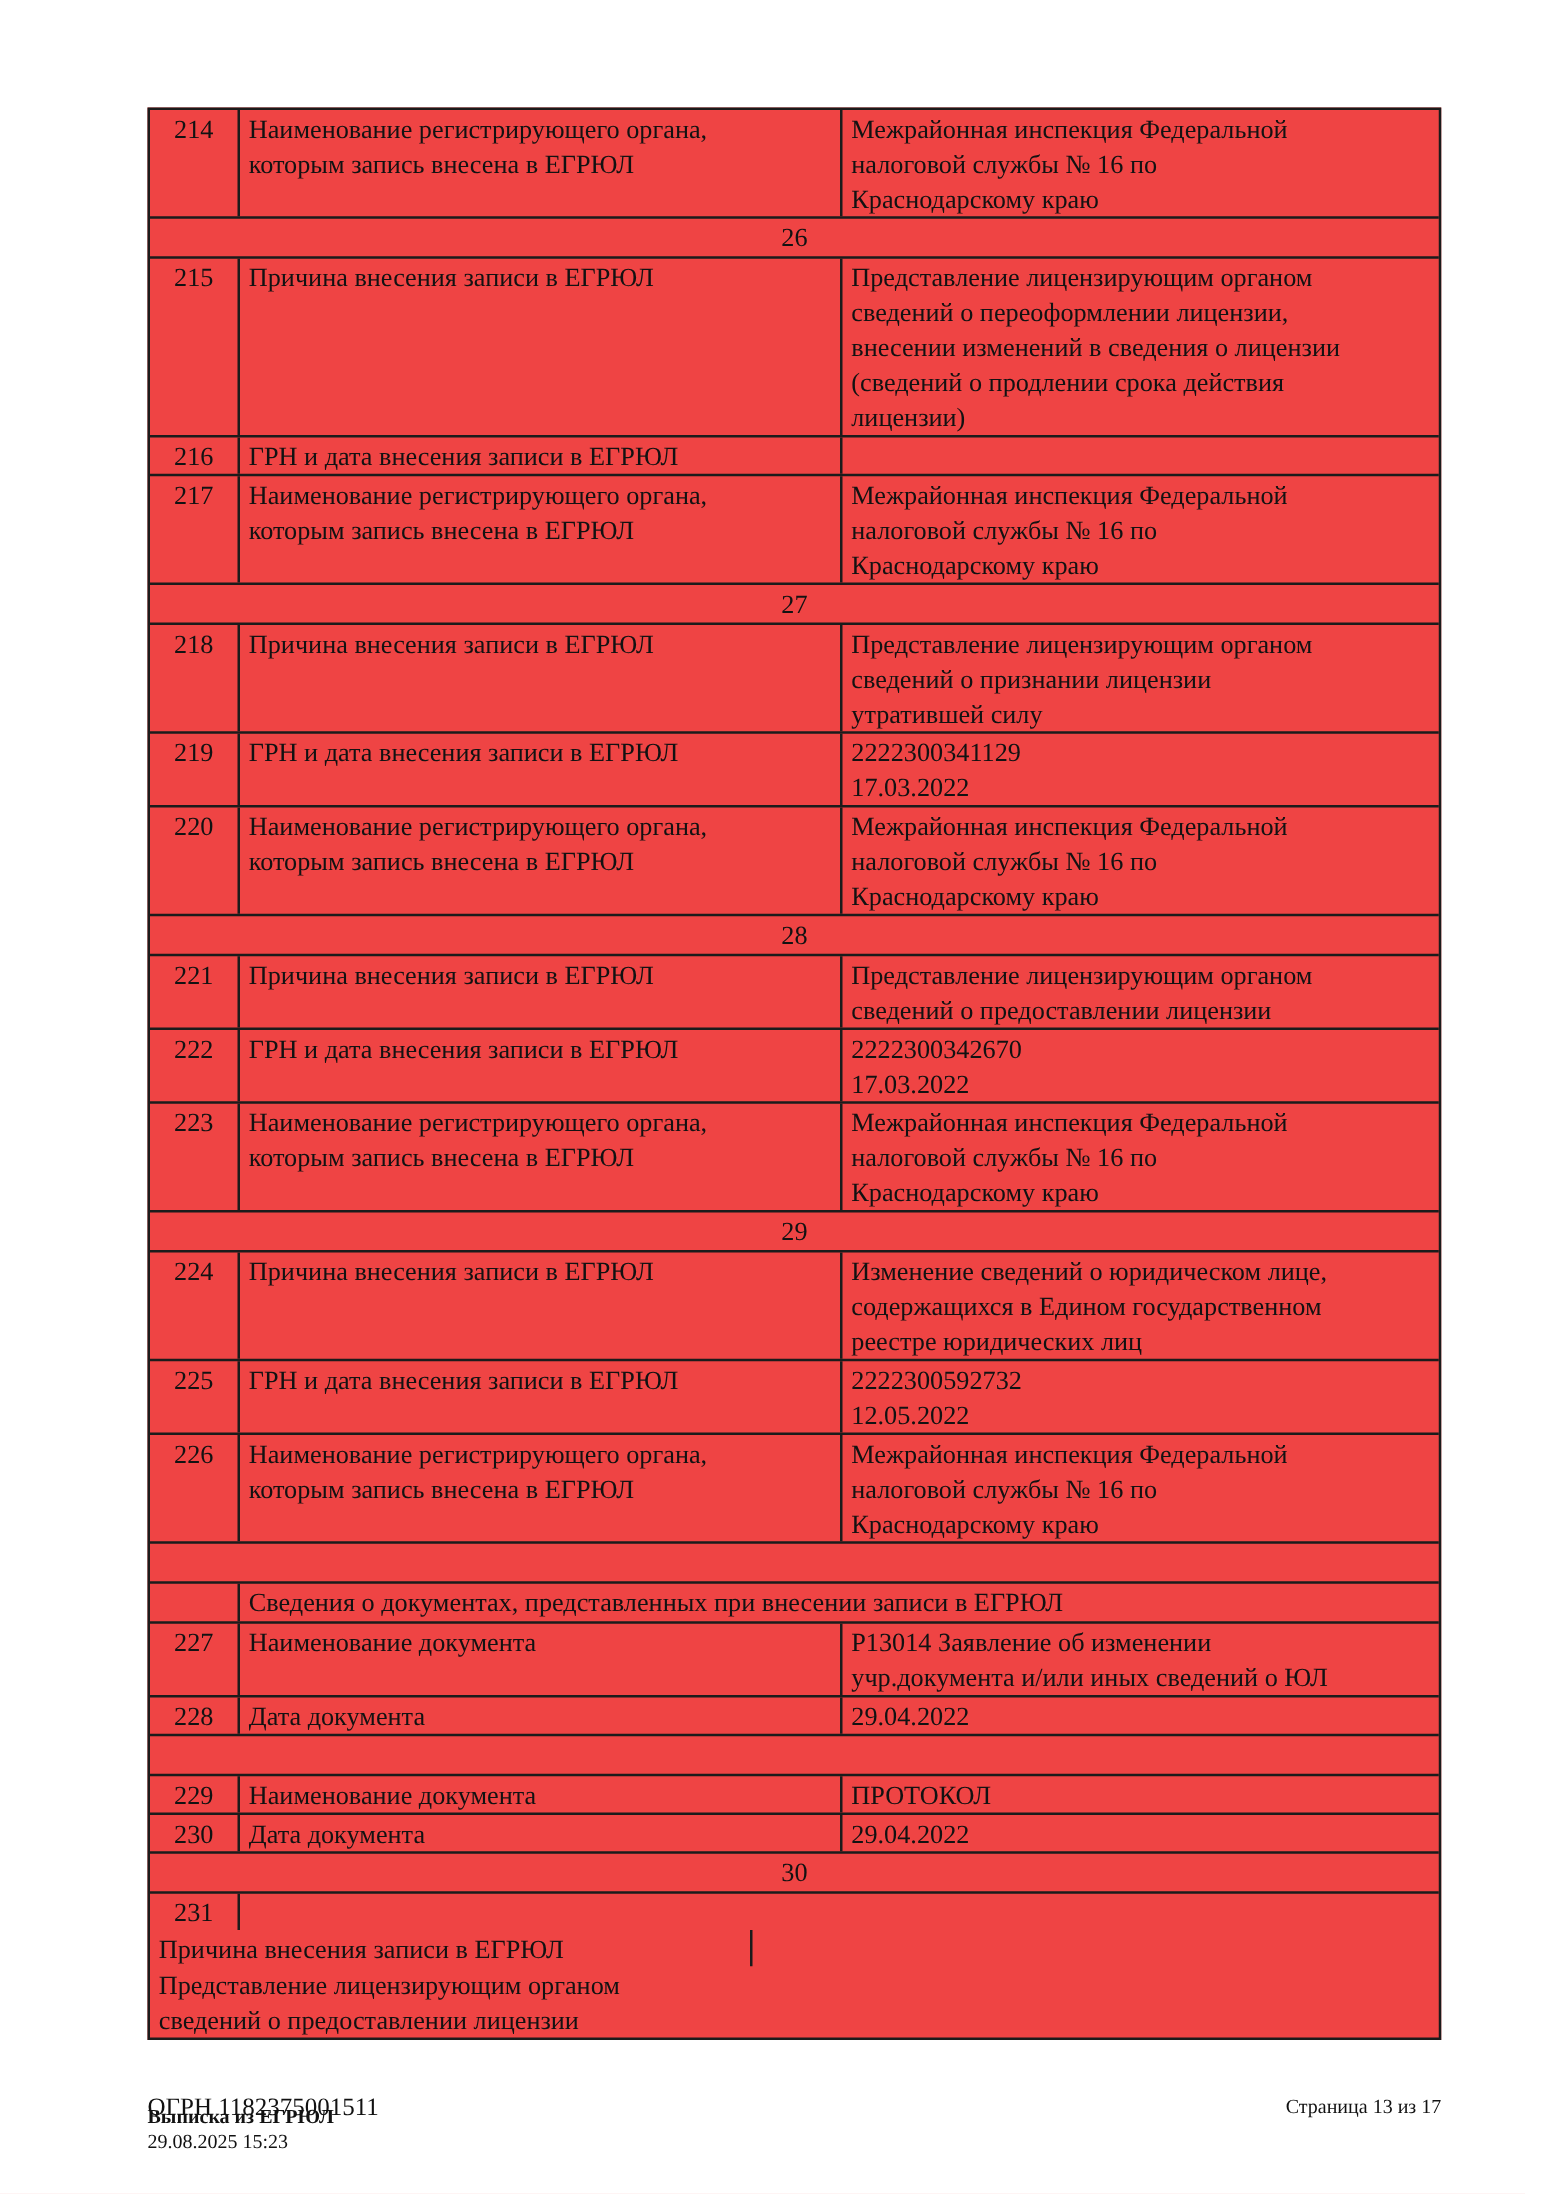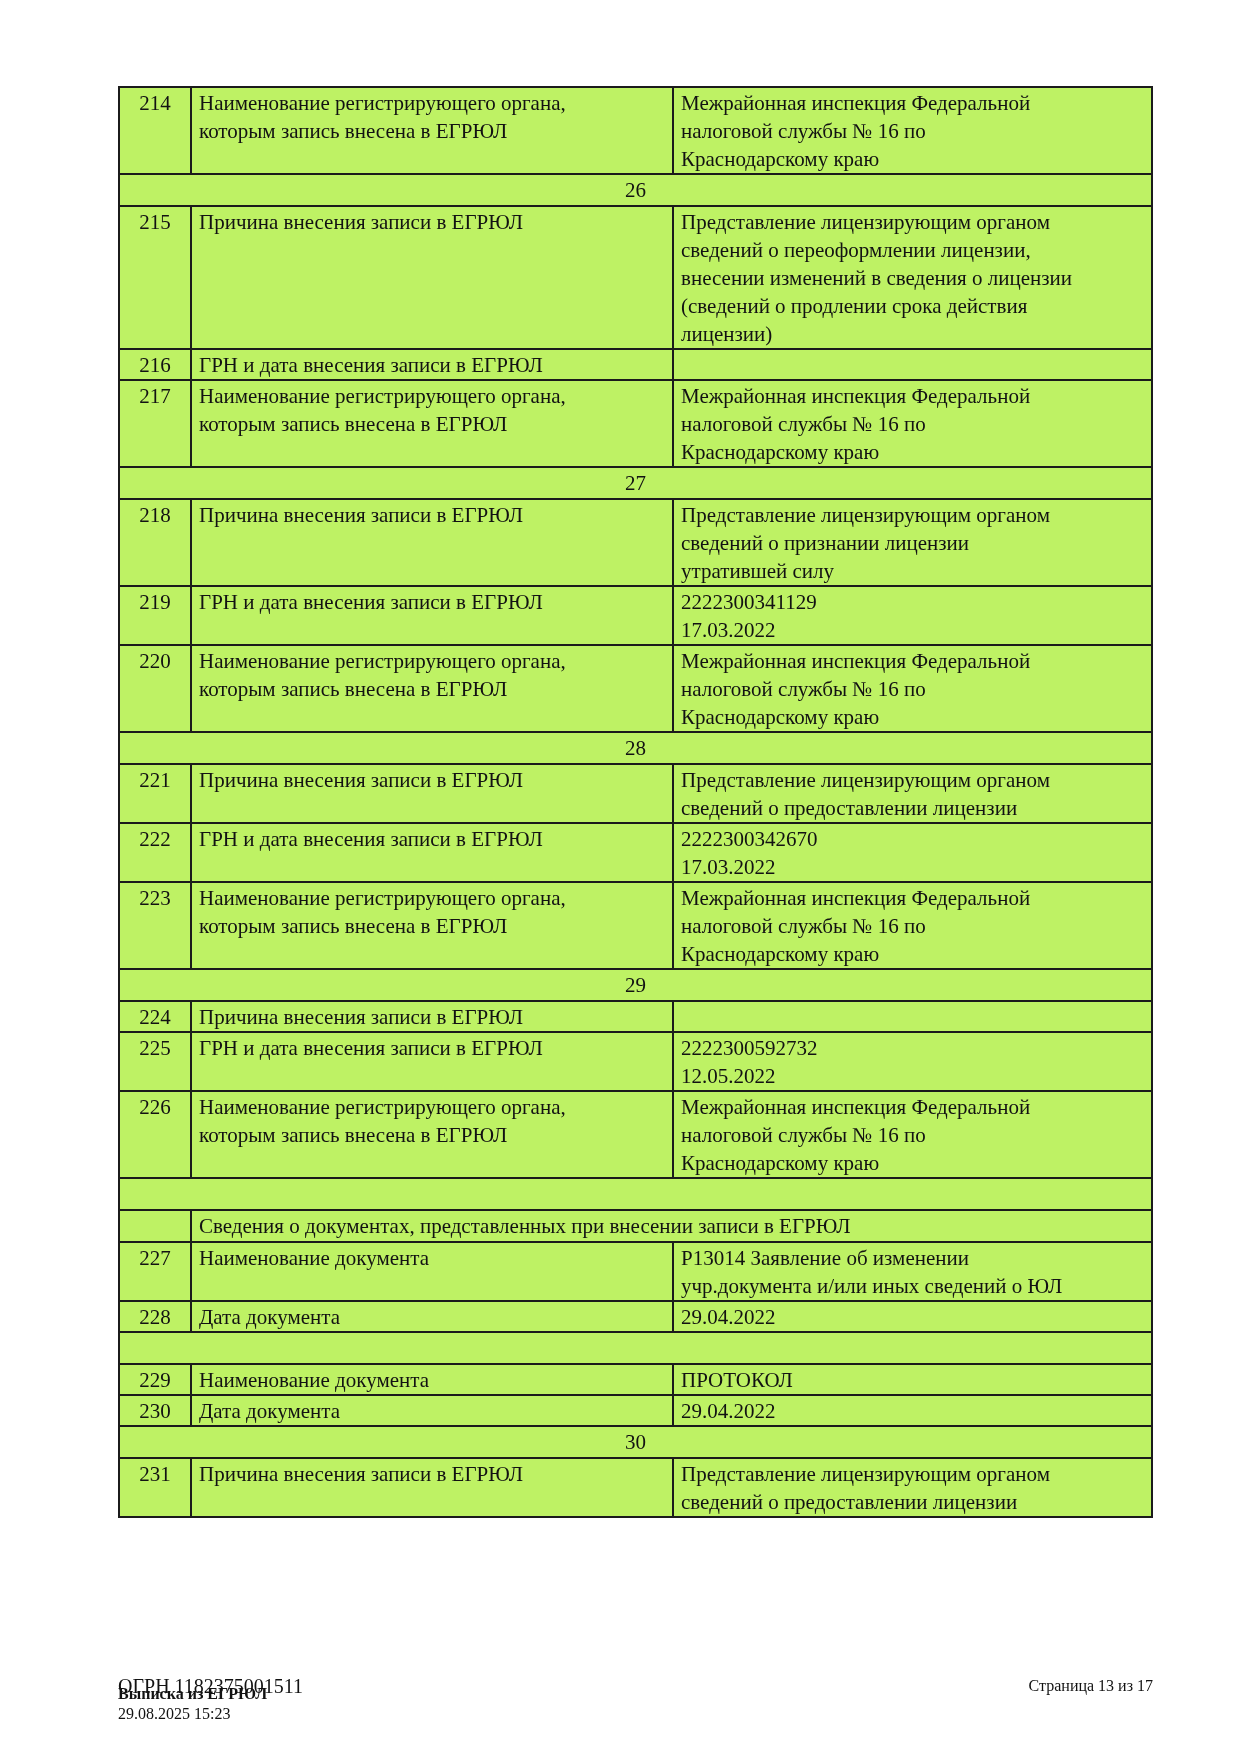--- a/index.html
+++ b/index.html
@@ -15,27 +15,27 @@
     color: #121212;
     overflow: hidden;
   }
   .egrul-table {
     position: absolute;
     left: 118px;
     top: 86px;
     width: 1035px;
     border: 2px solid #1b1b1b;
     box-sizing: border-box;
-    background: #bef264;
+    background: #ef4444;
   }
   .row {
     display: flex;
     border-bottom: 2px solid #1b1b1b;
   }
-  .row:last-child { border-bottom: none; }
+  .row:last-child { border-bottom: none; flex-direction: column; }
   .cell {
     font-size: 21px;
     line-height: 28px;
     white-space: pre-line;
     box-sizing: border-box;
     padding-top: 1px;
   }
   .c-num {
     width: 72px;
     flex: none;
@@ -180,20 +180,23 @@
       <div class="cell c-label">Наименование регистрирующего органа,
 которым запись внесена в ЕГРЮЛ</div>
       <div class="cell c-value">Межрайонная инспекция Федеральной
 налоговой службы № 16 по
 Краснодарскому краю</div>
     </div>
     <div class="row row-section">29</div>
     <div class="row">
       <div class="cell c-num">224</div>
       <div class="cell c-label">Причина внесения записи в ЕГРЮЛ</div>
+      <div class="cell c-value">Изменение сведений о юридическом лице,
+содержащихся в Едином государственном
+реестре юридических лиц</div>
     </div>
     <div class="row">
       <div class="cell c-num">225</div>
       <div class="cell c-label">ГРН и дата внесения записи в ЕГРЮЛ</div>
       <div class="cell c-value">2222300592732
 12.05.2022</div>
     </div>
     <div class="row">
       <div class="cell c-num">226</div>
       <div class="cell c-label">Наименование регистрирующего органа,

